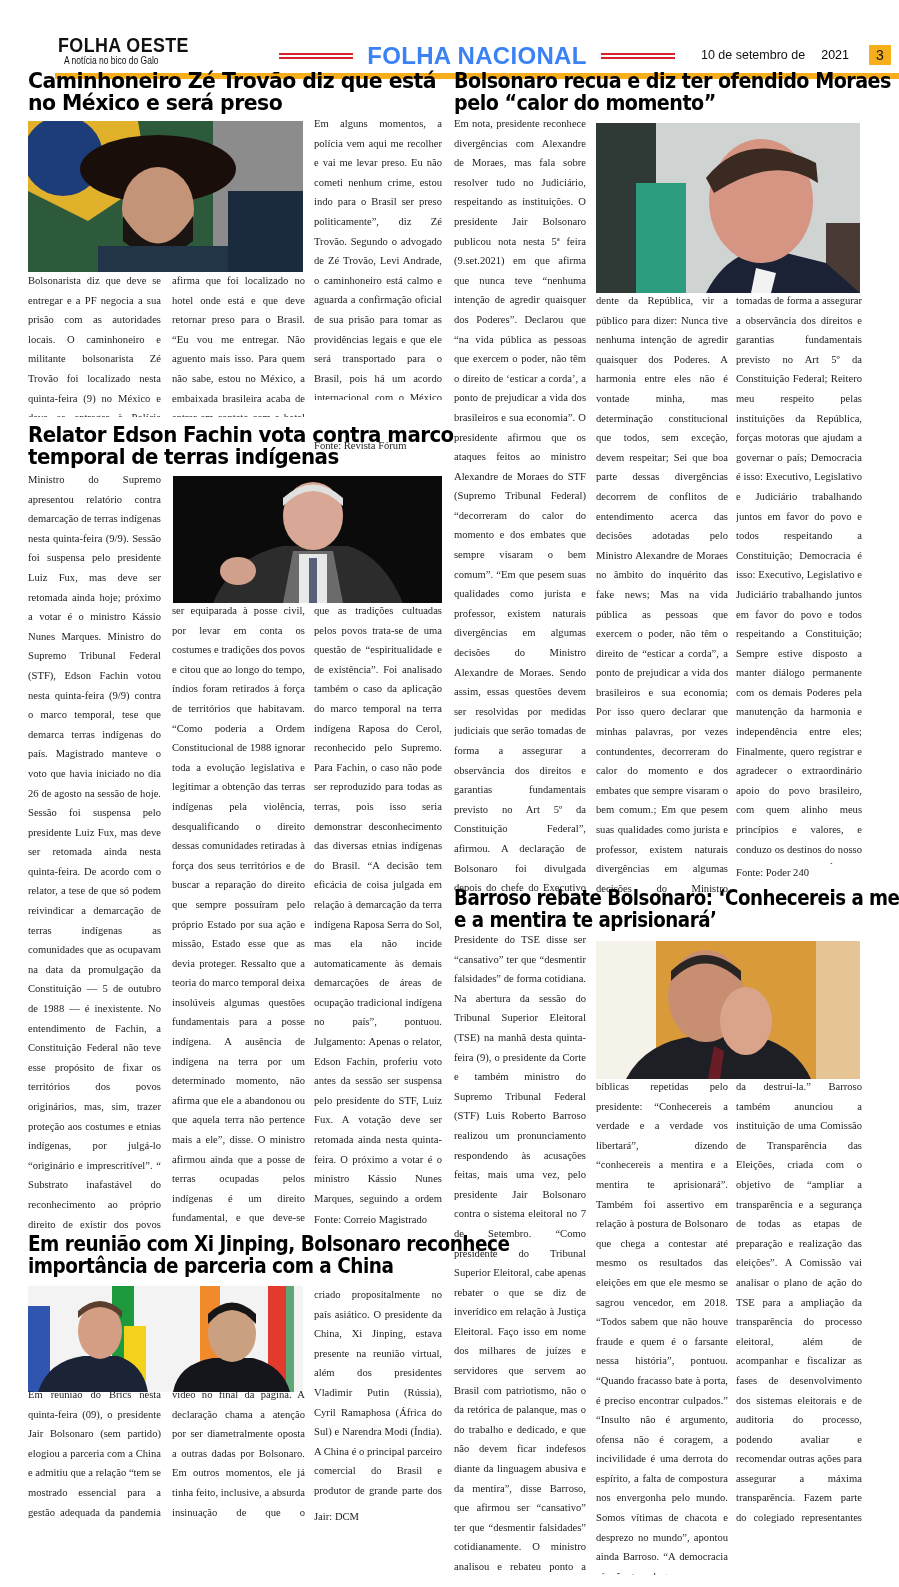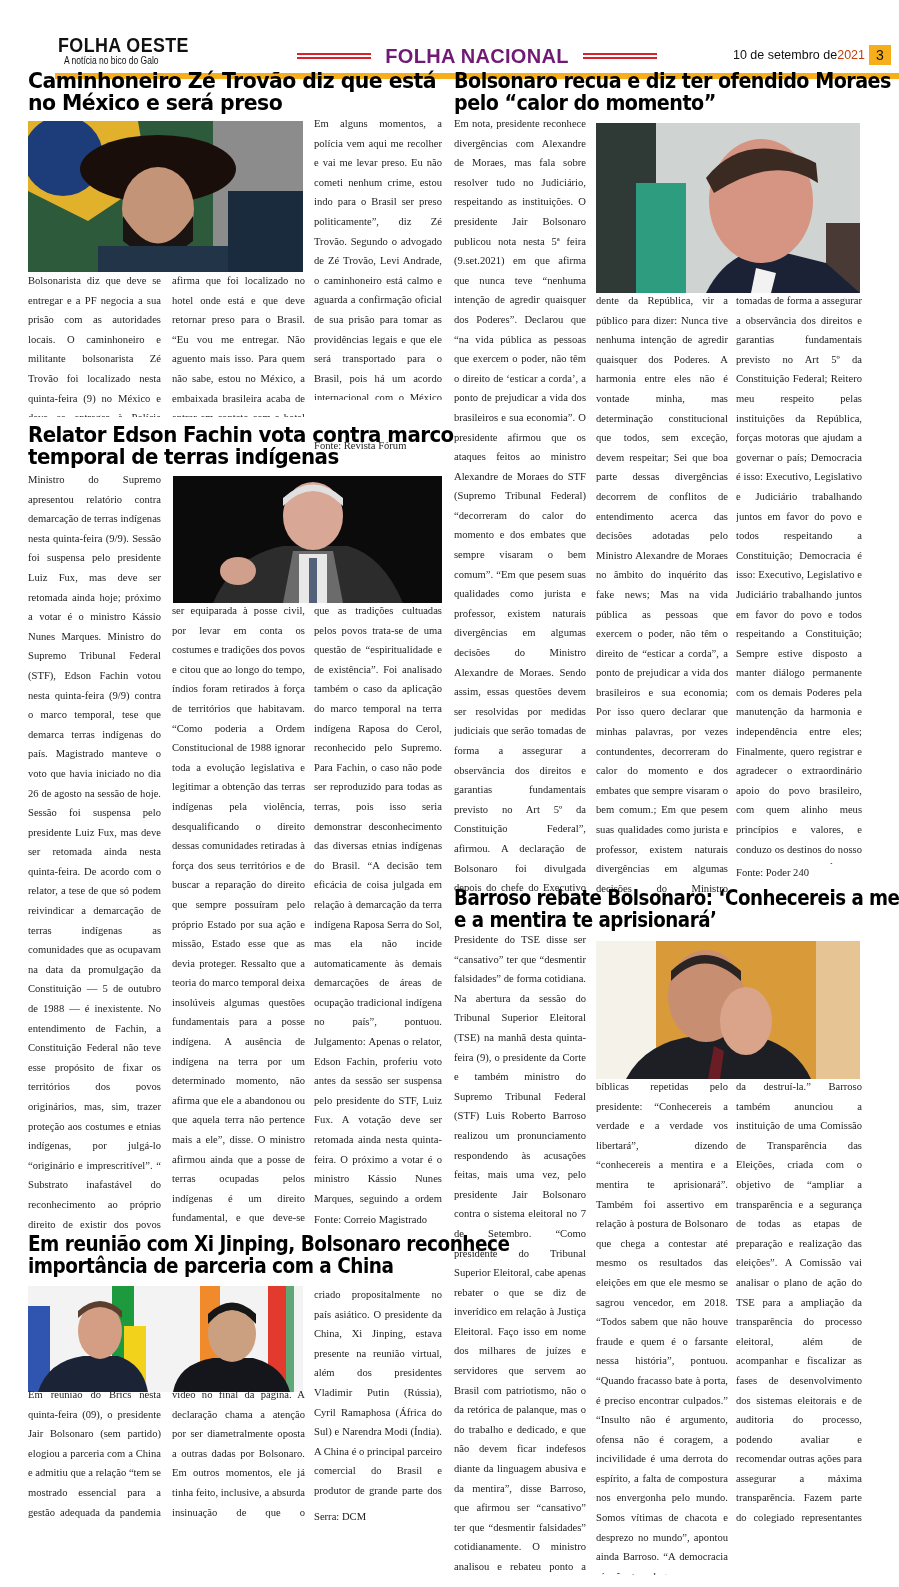--- a/index.html
+++ b/index.html
@@ -6,23 +6,23 @@
   html, body { width: 899px; height: 1587px; background: #fff; overflow: hidden; }
   body { position: relative; font-family: "Liberation Serif", serif; color: #111; }
 
   
   .masthead { position: absolute; left: 0; top: 11px; width: 899px; height: 64px; margin-left: 28px; }
   .brand { position: absolute; left: 30px; top: 24px; }
   .brand-name { font-family: "Liberation Sans", sans-serif; font-weight: bold; font-size: 21px; letter-spacing: 0.5px; line-height: 20px; transform: scaleX(0.85); transform-origin: left; display:block; }
   .brand-tag { font-family: "Liberation Sans", sans-serif; font-size: 10px; line-height: 12px; margin-left: 6px; display:block; transform: scaleX(0.85); transform-origin:left; }
   .section-wrap { position: absolute; left: 222px; top: 30px; width: 454px; height: 30px; display: flex; align-items: center; justify-content: center; gap: 14px; }
   .dbl-line { width: 74px; height: 6px; border-top: 2px solid #d8222a; border-bottom: 2px solid #d8222a; }
-  .section-title { font-family: "Liberation Sans", sans-serif; font-weight: bold; font-size: 20px; color: #701a75; letter-spacing: 0.3px; }
-  .dateline { position: absolute; right: 36px; top: 34px; display: flex; align-items: center; gap: 0; font-family: "Liberation Sans", sans-serif; font-size: 12.5px; justify-content: center; }
-  .date-year { color: #c2410c; }
+  .section-title { font-family: "Liberation Sans", sans-serif; font-weight: bold; font-size: 24px; color: #3b82f6; letter-spacing: 0.3px; }
+  .dateline { position: absolute; right: 36px; top: 34px; display: flex; align-items: center; gap: 16px; font-family: "Liberation Sans", sans-serif; font-size: 12.5px; justify-content: center; }
+  .date-year { color: #000000; }
   .page-num { background: #f6ae1b; color: #111; font-size: 14px; width: 22px; height: 20px; display: flex; align-items: center; justify-content: center; margin-left: 4px; }
   .rule { position: absolute; left: 27px; top: 62px; width: 846px; height: 6px; background: #f6ae1b; }
 
   
   .hl { position: absolute; font-family: "DejaVu Sans", sans-serif; font-weight: bold; color: #000; line-height: 22px; font-size: 22px; letter-spacing: -0.6px; transform-origin: left top; }
   .hl span { display: block; white-space: nowrap; }
 
   
   .col { position: absolute; font-size: 10.6px; line-height: 19.6px; text-align: justify; color: #222; overflow: hidden; }
   .col p { margin: 0; }
@@ -140,21 +140,21 @@
   <div class="col" style="left:28px; top:1385px; width:133px; height:140px;">
       <p>Em reunião do Brics nesta quinta-feira (09), o presidente Jair Bolsonaro (sem partido) elogiou a parceria com a China e admitiu que a relação “tem se mostrado essencial para a gestão adequada da pandemia no Brasil”. Assista ao</p>
     </div>
   <div class="col" style="left:172px; top:1385px; width:133px; height:140px;">
       <p>vídeo no final da página. A declaração chama a atenção por ser diametralmente oposta a outras dadas por Bolsonaro. Em outros momentos, ele já tinha feito, inclusive, a absurda insinuação de que o coronavírus teria sido</p>
     </div>
   <div class="col" style="left:314px; top:1285px; width:128px; height:222px;">
       <p>criado propositalmente no país asiático. O presidente da China, Xi Jinping, estava presente na reunião virtual, além dos presidentes Vladimir Putin (Rússia), Cyril Ramaphosa (África do Sul) e Narendra Modi (Índia). A China é o principal parceiro comercial do Brasil e produtor de grande parte dos insumos utilizados nas vacinas contra a Covid-19 aplicadas no nosso país.</p>
     </div>
   <div class="col" style="left:314px; top:1507px; width:128px; height:20px;">
-      <p>Serra: DCM</p>
+      <p>Jair: DCM</p>
     </div>
 </article>
 
 <article>
   <h2 class="hl" style="left:454px; top:70px; transform:scaleX(0.87);">
     <span>Bolsonaro recua e diz ter ofendido Moraes</span>
     <span>pelo “calor do momento”</span>
   </h2>
   <div class="photo" style="left:596px; top:123px; width:264px; height:170px;">
     <svg viewBox="0 0 264 170" preserveAspectRatio="none">

